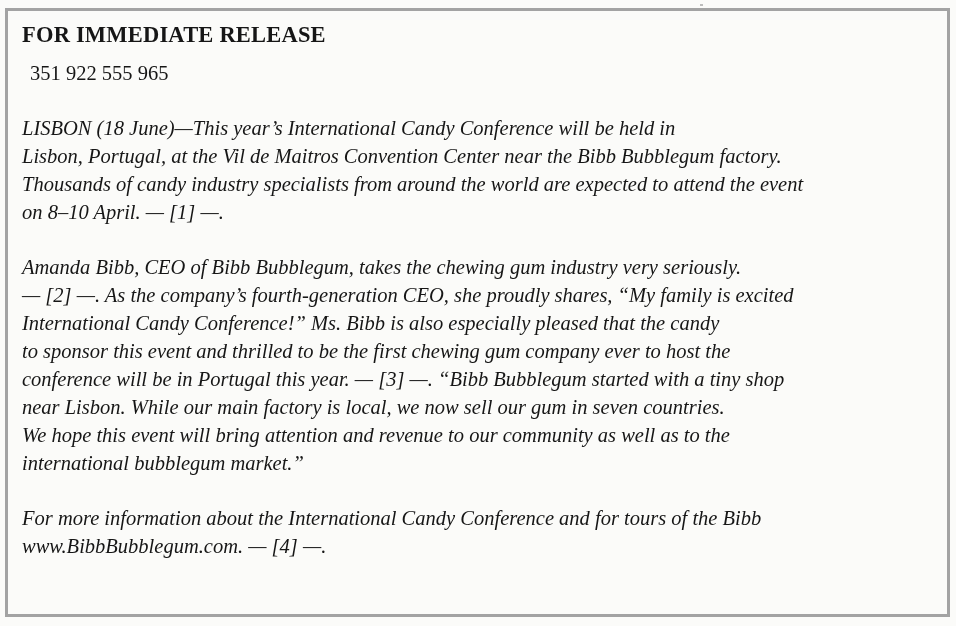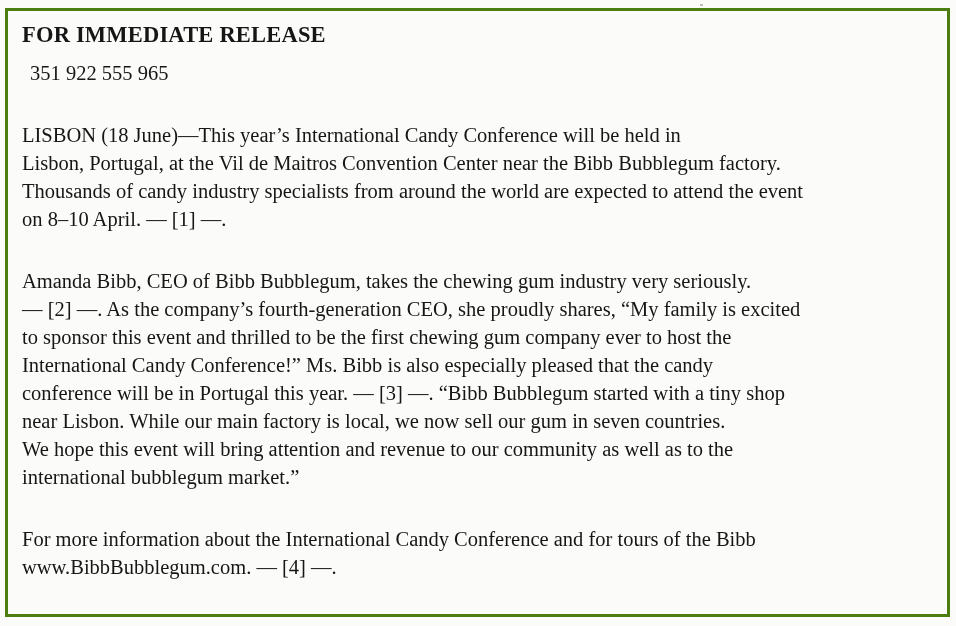--- a/index.html
+++ b/index.html
@@ -15,38 +15,38 @@
     font-family: "Liberation Serif", "DejaVu Serif", serif;
     color: #161616;
   }
   .frame {
     position: absolute;
     left: 5px;
     top: 8px;
     width: 945px;
     height: 609px;
     box-sizing: border-box;
-    border: 3px solid #4d7c0f;
+    border: 3px solid #a3a3a3;
     background: #fbfbf9;
   }
   .content {
     padding: 7px 14px 0 14px;
     font-size: 20.5px;
     line-height: 28px;
   }
   .release-header {
     font-weight: bold;
     font-size: 22.5px;
     letter-spacing: 0.2px;
     margin: 3px 0 10px 0;
   }
   .contact-line { white-space: nowrap; }
   .bold { font-weight: bold; }
   .phone-line { white-space: nowrap; margin-left: 8px; }
-  .paragraph { margin-top: 34px; }
+  .paragraph { margin-top: 27px; font-style: italic; }
   .text-line { white-space: nowrap; }
   
   .speck {
     position: absolute;
     background: #8a8a8a;
     opacity: 0.55;
   }
   .s1 { left: 700px; top: 4px;  width: 3px; height: 2px; }
   .s2 { left: 655px; top: 143px; width: 2px; height: 2px; }
   .s3 { left: 930px; top: 262px; width: 2px; height: 2px; }
@@ -74,22 +74,22 @@
     <div class="paragraph">
       <div class="text-line">LISBON (18 June)—This year’s International Candy Conference will be held in</div>
       <div class="text-line">Lisbon, Portugal, at the Vil de Maitros Convention Center near the Bibb Bubblegum factory.</div>
       <div class="text-line">Thousands of candy industry specialists from around the world are expected to attend the event</div>
       <div class="text-line">on 8–10 April. — [1] —.</div>
     </div>
 
     <div class="paragraph">
       <div class="text-line">Amanda Bibb, CEO of Bibb Bubblegum, takes the chewing gum industry very seriously.</div>
       <div class="text-line">— [2] —. As the company’s fourth-generation CEO, she proudly shares, “My family is excited</div>
+      <div class="text-line">International Candy Conference!” Ms. Bibb is also especially pleased that the candy</div>
       <div class="text-line">to sponsor this event and thrilled to be the first chewing gum company ever to host the</div>
-      <div class="text-line">International Candy Conference!” Ms. Bibb is also especially pleased that the candy</div>
       <div class="text-line">conference will be in Portugal this year. — [3] —. “Bibb Bubblegum started with a tiny shop</div>
       <div class="text-line">near Lisbon. While our main factory is local, we now sell our gum in seven countries.</div>
       <div class="text-line">We hope this event will bring attention and revenue to our community as well as to the</div>
       <div class="text-line">international bubblegum market.”</div>
     </div>
 
     <div class="paragraph">
       <div class="text-line">For more information about the International Candy Conference and for tours of the Bibb</div>
       <div class="text-line">www.BibbBubblegum.com. — [4] —.</div>
     </div>

